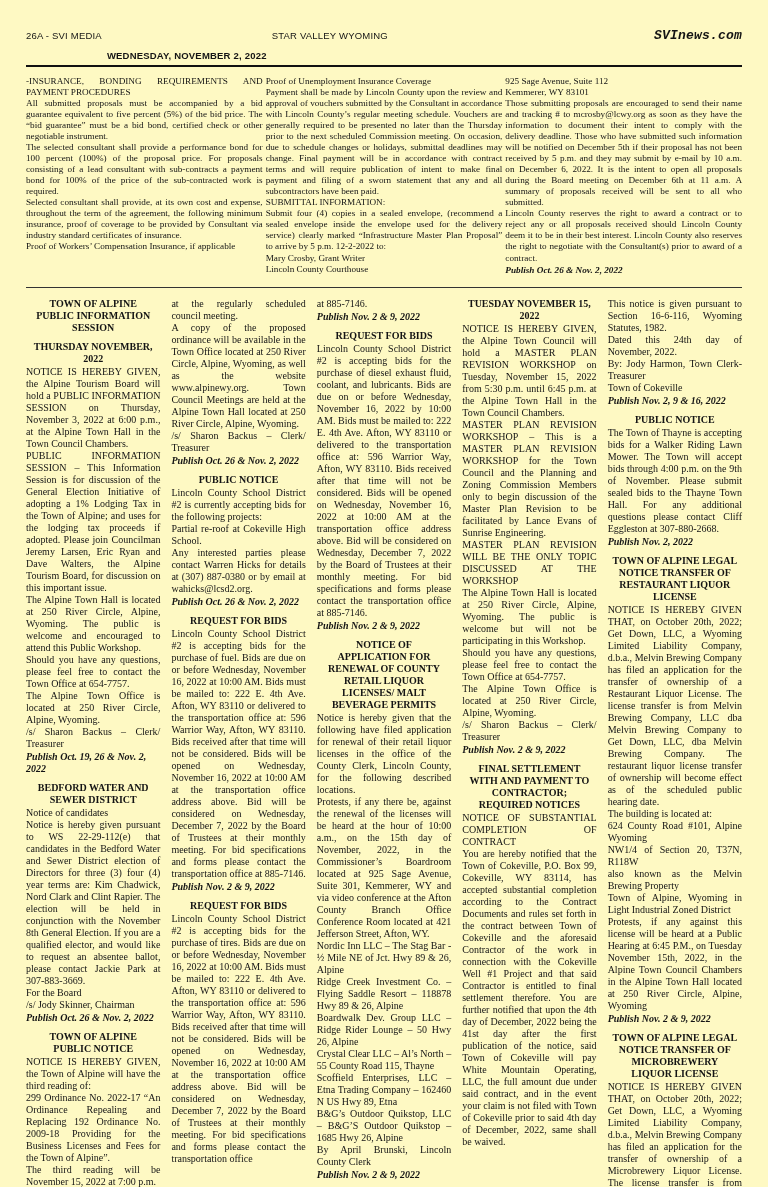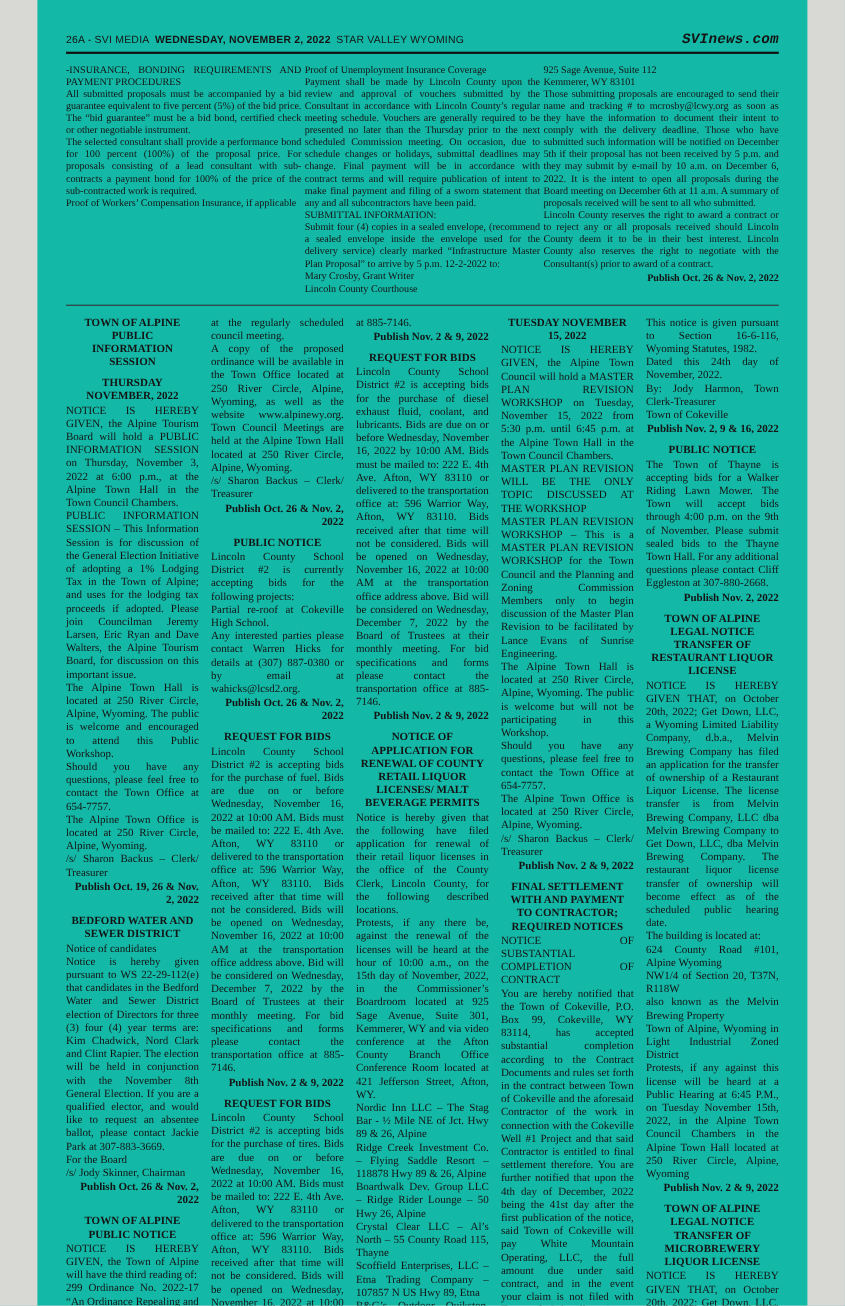--- a/index.html
+++ b/index.html
@@ -1,28 +1,28 @@
 <!DOCTYPE html>
 <html lang="en"><head>
 <meta charset="utf-8">
 <style>
   * { box-sizing: border-box; }
   html, body { margin: 0; padding: 0; background: #d8d8d5; }
   .page {
-    width: 700px; height: 1187px; margin: 0 auto; background: #14b8a6;
+    width: 768px; height: 1187px; margin: 0 auto; background: #fef9c3;
     padding: 28px 26px 5px; overflow: hidden; color: #141414;
     font-family: "Liberation Serif", serif;
   }
   .masthead {
     display: flex; justify-content: space-between; align-items: baseline;
     font-family: "Liberation Sans", sans-serif; font-size: 9.5px;
     letter-spacing: .2px; padding-bottom: 4px;
   }
   .masthead-left { display: flex; gap: 5px; white-space: nowrap; }
-  .masthead-left .bold { font-weight: 700; }
+  .masthead-left .bold { font-weight: 700; margin-top: 20px; }
   .masthead-right {
     font-family: Liberation Mono, monospace; font-weight: 700; font-style: italic;
     font-size: 13px;
   }
   .rule-thick { border-top: 2.5px solid #111; margin: 0 0 9px; }
   .rule-thin  { border-top: 1px solid #333; margin: 9px 0 10px; }
 
   .top-section {
     display: flex; gap: 3px;
     font-size: 9.2px; line-height: 1.2; text-align: justify; hyphens: auto;
@@ -31,21 +31,21 @@
 
   .bottom-section {
     display: flex; gap: 11px;
     font-size: 10px; line-height: 1.2; text-align: justify; hyphens: auto;
   }
   .bottom-section .col { flex: 1; min-width: 0; }
 
   .block.para   { margin: 0; }
   .block.head   { font-weight: 700; text-align: center; margin: 7px 4px 1px; hyphens: none; }
   .block.head:first-child { margin-top: 0; }
-  .block.publish{ font-weight: 700; text-align: right; margin: 1px 0 2px; hyphens: none; }
+  .block.publish{ font-weight: 700; text-align: left; margin: 1px 0 2px; hyphens: none; font-style: italic; }
 </style>
 </head>
 <body>
 
 <div class="page">
   <header class="masthead">
     <div class="masthead-left">
       <span>26A - SVI MEDIA</span>
       <span class="bold">WEDNESDAY, NOVEMBER 2, 2022</span>
       <span>STAR VALLEY WYOMING</span>
@@ -53,20 +53,21 @@
     <div class="masthead-right">SVInews.com</div>
   </header>
 
   <div class="rule-thick"></div>
 
   <section class="top-section" id="top-cols">
       <div class="col">
         <div class="block para">-INSURANCE, BONDING REQUIREMENTS AND PAYMENT PROCEDURES</div>
         <div class="block para">All submitted proposals must be accompanied by a bid guarantee equivalent to five percent (5%) of the bid price. The “bid guarantee” must be a bid bond, certified check or other negotiable instrument.</div>
         <div class="block para">The selected consultant shall provide a performance bond for 100 percent (100%) of the proposal price. For proposals consisting of a lead consultant with sub-contracts a payment bond for 100% of the price of the sub-contracted work is required.</div>
+        <div class="block para">Selected consultant shall provide, at its own cost and expense, throughout the term of the agreement, the following minimum insurance, proof of coverage to be provided by Consultant via industry standard certificates of insurance.</div>
         <div class="block para">Proof of Workers’ Compensation Insurance, if applicable</div>
       </div>
       <div class="col">
         <div class="block para">Proof of Unemployment Insurance Coverage</div>
         <div class="block para">Payment shall be made by Lincoln County upon the review and approval of vouchers submitted by the Consultant in accordance with Lincoln County’s regular meeting schedule. Vouchers are generally required to be presented no later than the Thursday prior to the next scheduled Commission meeting. On occasion, due to schedule changes or holidays, submittal deadlines may change. Final payment will be in accordance with contract terms and will require publication of intent to make final payment and filing of a sworn statement that any and all subcontractors have been paid.</div>
         <div class="block para">SUBMITTAL INFORMATION:</div>
         <div class="block para">Submit four (4) copies in a sealed envelope, (recommend a sealed envelope inside the envelope used for the delivery service) clearly marked “Infrastructure Master Plan Proposal” to arrive by 5 p.m. 12-2-2022 to:</div>
         <div class="block para">Mary Crosby, Grant Writer</div>
         <div class="block para">Lincoln County Courthouse</div>
       </div>
@@ -125,31 +126,31 @@
         <div class="block head">REQUEST FOR BIDS</div>
         <div class="block para">Lincoln County School District #2 is accepting bids for the purchase of diesel exhaust fluid, coolant, and lubricants. Bids are due on or before Wednesday, November 16, 2022 by 10:00 AM. Bids must be mailed to: 222 E. 4th Ave. Afton, WY 83110 or delivered to the transportation office at: 596 Warrior Way, Afton, WY 83110. Bids received after that time will not be considered. Bids will be opened on Wednesday, November 16, 2022 at 10:00 AM at the transportation office address above. Bid will be considered on Wednesday, December 7, 2022 by the Board of Trustees at their monthly meeting. For bid specifications and forms please contact the transportation office at 885-7146.</div>
         <div class="block publish">Publish Nov. 2 &amp; 9, 2022</div>
         <div class="block head">NOTICE OF APPLICATION FOR RENEWAL OF COUNTY RETAIL LIQUOR LICENSES/ MALT BEVERAGE PERMITS</div>
         <div class="block para">Notice is hereby given that the following have filed application for renewal of their retail liquor licenses in the office of the County Clerk, Lincoln County, for the following described locations.</div>
         <div class="block para">Protests, if any there be, against the renewal of the licenses will be heard at the hour of 10:00 a.m., on the 15th day of November, 2022, in the Commissioner’s Boardroom located at 925 Sage Avenue, Suite 301, Kemmerer, WY and via video conference at the Afton County Branch Office Conference Room located at 421 Jefferson Street, Afton, WY.</div>
         <div class="block para">Nordic Inn LLC – The Stag Bar - ½ Mile NE of Jct. Hwy 89 &amp; 26, Alpine</div>
         <div class="block para">Ridge Creek Investment Co. – Flying Saddle Resort – 118878 Hwy 89 &amp; 26, Alpine</div>
         <div class="block para">Boardwalk Dev. Group LLC – Ridge Rider Lounge – 50 Hwy 26, Alpine</div>
         <div class="block para">Crystal Clear LLC – Al’s North – 55 County Road 115, Thayne</div>
-        <div class="block para">Scoffield Enterprises, LLC – Etna Trading Company – 107857 N US Hwy 89, Etna</div>
+        <div class="block para">Scoffield Enterprises, LLC – Etna Trading Company – 162460 N US Hwy 89, Etna</div>
         <div class="block para">B&amp;G’s Outdoor Quikstop, LLC – B&amp;G’S Outdoor Quikstop – 1685 Hwy 26, Alpine</div>
         <div class="block para">By April Brunski, Lincoln County Clerk</div>
         <div class="block publish">Publish Nov. 2 &amp; 9, 2022</div>
         <div class="block head">TOWN OF ALPINE MASTER PLAN REVISION WORKSHOP</div>
       </div>
       <div class="col">
         <div class="block head">TUESDAY NOVEMBER 15, 2022</div>
         <div class="block para">NOTICE IS HEREBY GIVEN, the Alpine Town Council will hold a MASTER PLAN REVISION WORKSHOP on Tuesday, November 15, 2022 from 5:30 p.m. until 6:45 p.m. at the Alpine Town Hall in the Town Council Chambers.</div>
+        <div class="block para">MASTER PLAN REVISION WORKSHOP – This is a MASTER PLAN REVISION WORKSHOP for the Town Council and the Planning and Zoning Commission Members only to begin discussion of the Master Plan Revision to be facilitated by Lance Evans of Sunrise Engineering.</div>
         <div class="block para">MASTER PLAN REVISION WILL BE THE ONLY TOPIC DISCUSSED AT THE WORKSHOP</div>
-        <div class="block para">MASTER PLAN REVISION WORKSHOP – This is a MASTER PLAN REVISION WORKSHOP for the Town Council and the Planning and Zoning Commission Members only to begin discussion of the Master Plan Revision to be facilitated by Lance Evans of Sunrise Engineering.</div>
         <div class="block para">The Alpine Town Hall is located at 250 River Circle, Alpine, Wyoming. The public is welcome but will not be participating in this Workshop.</div>
         <div class="block para">Should you have any questions, please feel free to contact the Town Office at 654-7757.</div>
         <div class="block para">The Alpine Town Office is located at 250 River Circle, Alpine, Wyoming.</div>
         <div class="block para">/s/ Sharon Backus – Clerk/ Treasurer</div>
         <div class="block publish">Publish Nov. 2 &amp; 9, 2022</div>
         <div class="block head">FINAL SETTLEMENT WITH AND PAYMENT TO CONTRACTOR; REQUIRED NOTICES</div>
         <div class="block para">NOTICE OF SUBSTANTIAL COMPLETION OF CONTRACT</div>
         <div class="block para">You are hereby notified that the Town of Cokeville, P.O. Box 99, Cokeville, WY 83114, has accepted substantial completion according to the Contract Documents and rules set forth in the contract between Town of Cokeville and the aforesaid Contractor of the work in connection with the Cokeville Well #1 Project and that said Contractor is entitled to final settlement therefore. You are further notified that upon the 4th day of December, 2022 being the 41st day after the first publication of the notice, said Town of Cokeville will pay White Mountain Operating, LLC, the full amount due under said contract, and in the event your claim is not filed with Town of Cokeville prior to said 4th day of December, 2022, same shall be waived.</div>
       </div>
       <div class="col">

